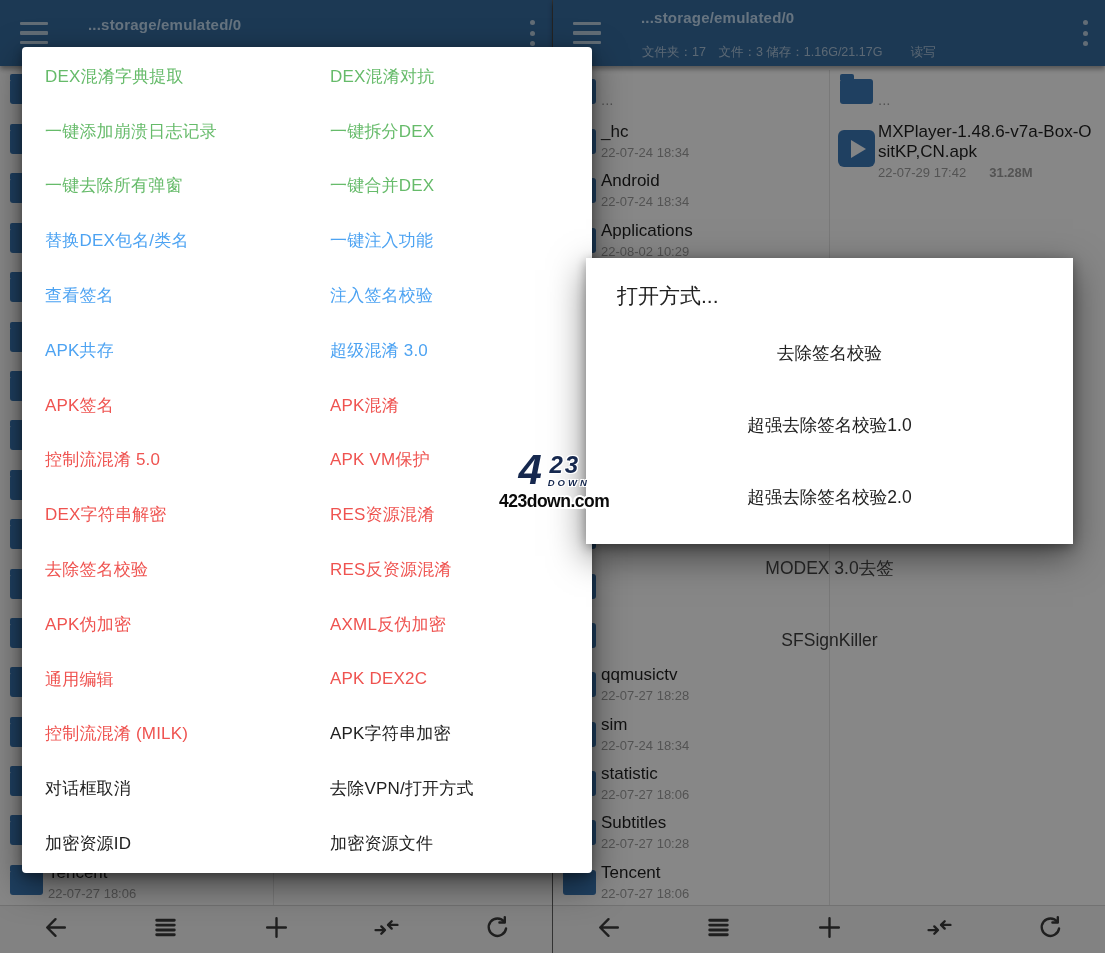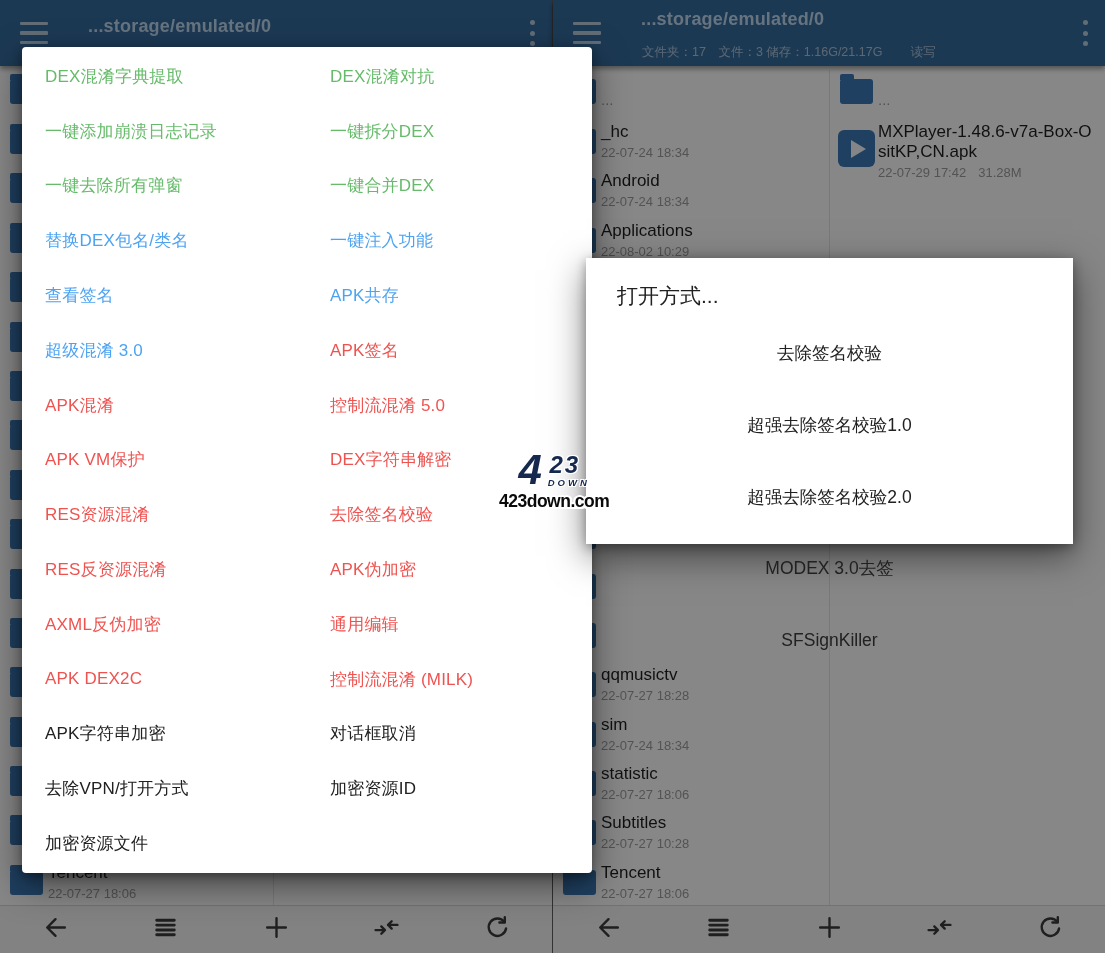--- a/index.html
+++ b/index.html
@@ -16,21 +16,21 @@
 
   
   .toolbar {
     position:absolute; top:0; left:0; width:100%; height:66px;
     background:var(--toolbar-bg); z-index:1;
     box-shadow:0 3px 5px rgba(0,0,0,.38);
   }
   .hamburger { position:absolute; left:20px; top:22px; width:28px; height:22px; display:flex; flex-direction:column; justify-content:space-between; cursor:pointer; }
   .hamburger i { display:block; height:3.4px; border-radius:1px; background:var(--toolbar-icon); }
   .bar-title {
-    position:absolute; left:88px; top:16px; font-size:18px; font-weight:700;
+    position:absolute; left:88px; top:16px; font-size:15px; font-weight:700;
     color:var(--toolbar-text); letter-spacing:.2px; white-space:nowrap;
   }
   .bar-title.with-sub { top:9px; }
   .bar-sub {
     position:absolute; left:89px; top:44px; font-size:12.5px;
     color:var(--toolbar-subtext); white-space:nowrap;
   }
   .dots { position:absolute; right:17px; top:20px; width:6px; height:26px; display:flex; flex-direction:column; justify-content:space-between; align-items:center; cursor:pointer; }
   .dots i { width:5px; height:5px; border-radius:50%; background:var(--toolbar-icon); }
 
@@ -42,21 +42,21 @@
   .frow.apk { height:76px; }
   .icon-folder { position:absolute; left:10px; top:13px; width:33px; height:25px; background:var(--folder); border-radius:3px; }
   .icon-folder::before { content:""; position:absolute; top:-5px; left:0; width:14px; height:6px; background:inherit; border-radius:2px 2px 0 0; }
   .frow.up .icon-folder { top:9px; }
   .icon-apk { position:absolute; left:8px; top:14px; width:37px; height:37px; background:var(--folder); border-radius:6px; display:flex; align-items:center; justify-content:center; }
   .icon-apk i { display:block; width:0; height:0; border-style:solid; border-width:9px 0 9px 15px; border-color:transparent transparent transparent #f2f5f8; margin-left:4px; }
   .ftext { position:absolute; left:48px; top:6px; width:215px; }
   .fname { display:block; font-size:17px; line-height:20px; color:var(--file-name); white-space:nowrap; }
   .frow.apk .fname { white-space:normal; word-break:break-all; }
   .fdate { display:block; margin-top:3px; font-size:13px; color:var(--file-date); white-space:nowrap; }
-  .fsize { margin-left:12px; }
+  .fsize { margin-left:23px;font-weight:bold; }
   .frow.up .fname { color:var(--file-date); font-size:15px; top:14px; position:relative; }
 
   
   .bottombar {
     position:absolute; left:0; bottom:0; width:100%; height:48px;
     background:var(--bottom-bg); border-top:1px solid rgba(0,0,0,.12);
     display:flex; z-index:1;
   }
   .bb-btn { flex:1; display:flex; align-items:center; justify-content:center; cursor:pointer; }
   .bb-btn svg { stroke:var(--bottom-icon); stroke-width:2.3; fill:none; stroke-linecap:round; stroke-linejoin:round; }
@@ -390,20 +390,21 @@
   <div class="dialog" id="menu-dialog">
       <div class="menu-item c-green">DEX混淆字典提取</div>
       <div class="menu-item c-green">DEX混淆对抗</div>
       <div class="menu-item c-green">一键添加崩溃日志记录</div>
       <div class="menu-item c-green">一键拆分DEX</div>
       <div class="menu-item c-green">一键去除所有弹窗</div>
       <div class="menu-item c-green">一键合并DEX</div>
       <div class="menu-item c-blue">替换DEX包名/类名</div>
       <div class="menu-item c-blue">一键注入功能</div>
       <div class="menu-item c-blue">查看签名</div>
+      <div class="menu-item c-blue">注入签名校验</div>
       <div class="menu-item c-blue">APK共存</div>
       <div class="menu-item c-blue">超级混淆 3.0</div>
       <div class="menu-item c-red">APK签名</div>
       <div class="menu-item c-red">APK混淆</div>
       <div class="menu-item c-red">控制流混淆 5.0</div>
       <div class="menu-item c-red">APK VM保护</div>
       <div class="menu-item c-red">DEX字符串解密</div>
       <div class="menu-item c-red">RES资源混淆</div>
       <div class="menu-item c-red">去除签名校验</div>
       <div class="menu-item c-red">RES反资源混淆</div>

